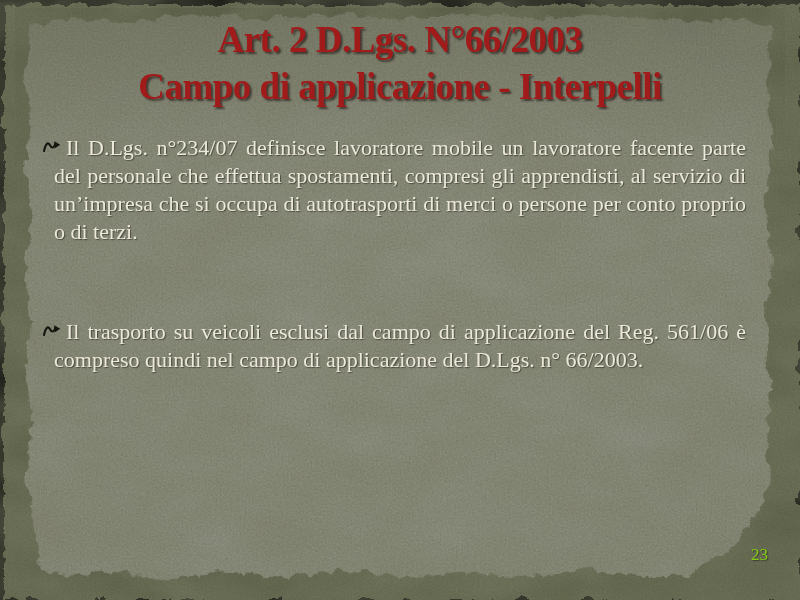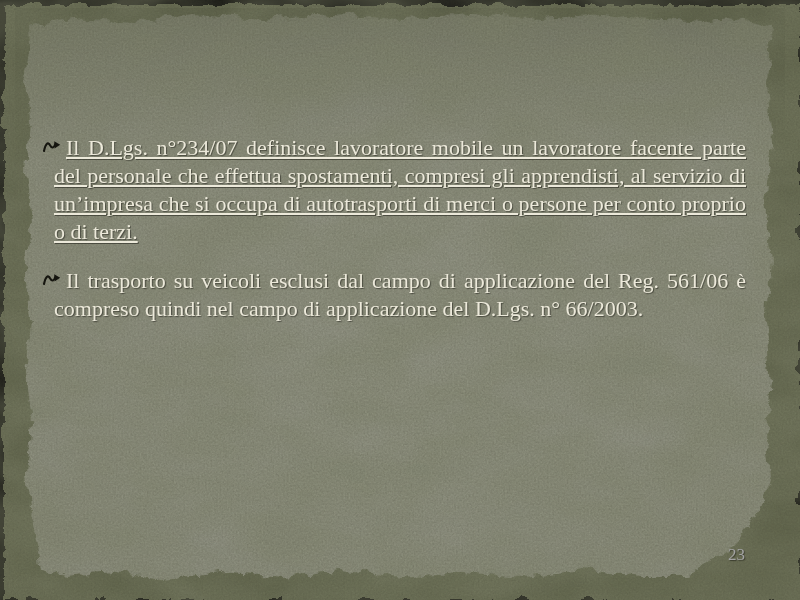--- a/index.html
+++ b/index.html
@@ -31,35 +31,35 @@
     line-height:28px;
     text-align:justify;
     text-shadow:1px 1px 1px rgba(20,20,14,0.5);
   }
   .bullet-item{
     position:relative;
     padding-left:10px;
     text-indent:12px;
     margin:0;
   }
-  .bullet-item.gap-lg{margin-bottom:21px;text-decoration:underline;}
+  .bullet-item.gap-lg{margin-bottom:72px;}
   .bullet-item.gap-md{margin-bottom:44px;}
   .bicon{
     position:absolute;
     left:-2px;top:4px;
     width:20px;height:17px;
     text-indent:0;
   }
   .bicon svg{display:block;}
 
   .page-number{
     left:728px;top:545px;
     width:40px;
-    text-align:left;
-    color:#a3a3a3;
+    text-align:right;
+    color:#84cc16;
     font-size:17px;
     text-shadow:1px 1px 1px rgba(20,20,14,0.5);
   }
 </style>
 </head>
 <body>
 
 <div class="slide">
 
   <svg class="bg-svg" width="800" height="600" viewBox="0 0 800 600" aria-hidden="true">
@@ -96,20 +96,24 @@
          L640,574 L580,568 L520,575 L460,570 L400,575 L340,569 L280,576 L220,570 L160,577 L110,570 L64,574 L38,568
          L30,520 L25,470 L30,420 L24,370 L29,320 L24,270 L29,220 L24,170 L28,120 L23,70 L27,40 Z" fill="#9c9e8f" filter="url(#fRough)"></path>
 
     <rect x="15" y="8" width="770" height="150" fill="url(#topShade)"></rect>
     <rect width="800" height="600" fill="url(#centerLight)"></rect>
 
     <rect width="800" height="600" filter="url(#fBlotch)" opacity="0.5"></rect>
     <rect width="800" height="600" filter="url(#fGrain)" opacity="0.35"></rect>
   </svg>
 
+  <div class="layer title-block">
+    <div>Art. 2 D.Lgs. N°66/2003</div>
+    <div>Campo di applicazione - Interpelli</div>
+  </div>
 
   <div class="layer content">
 
     <div class="bullet-item gap-lg">
       <span class="bicon">
         <svg width="20" height="17" viewBox="0 0 20 17">
           <path d="M2,13 C3.5,5.5 6,3.5 8,7.2 C10,10.8 11.8,10.2 13.3,6" fill="none" stroke="#15150f" stroke-width="2.1" stroke-linecap="round"></path>
           <polygon points="12.2,3.2 18.2,6.8 12.6,10.4" fill="#15150f"></polygon>
         </svg>
       </span>

